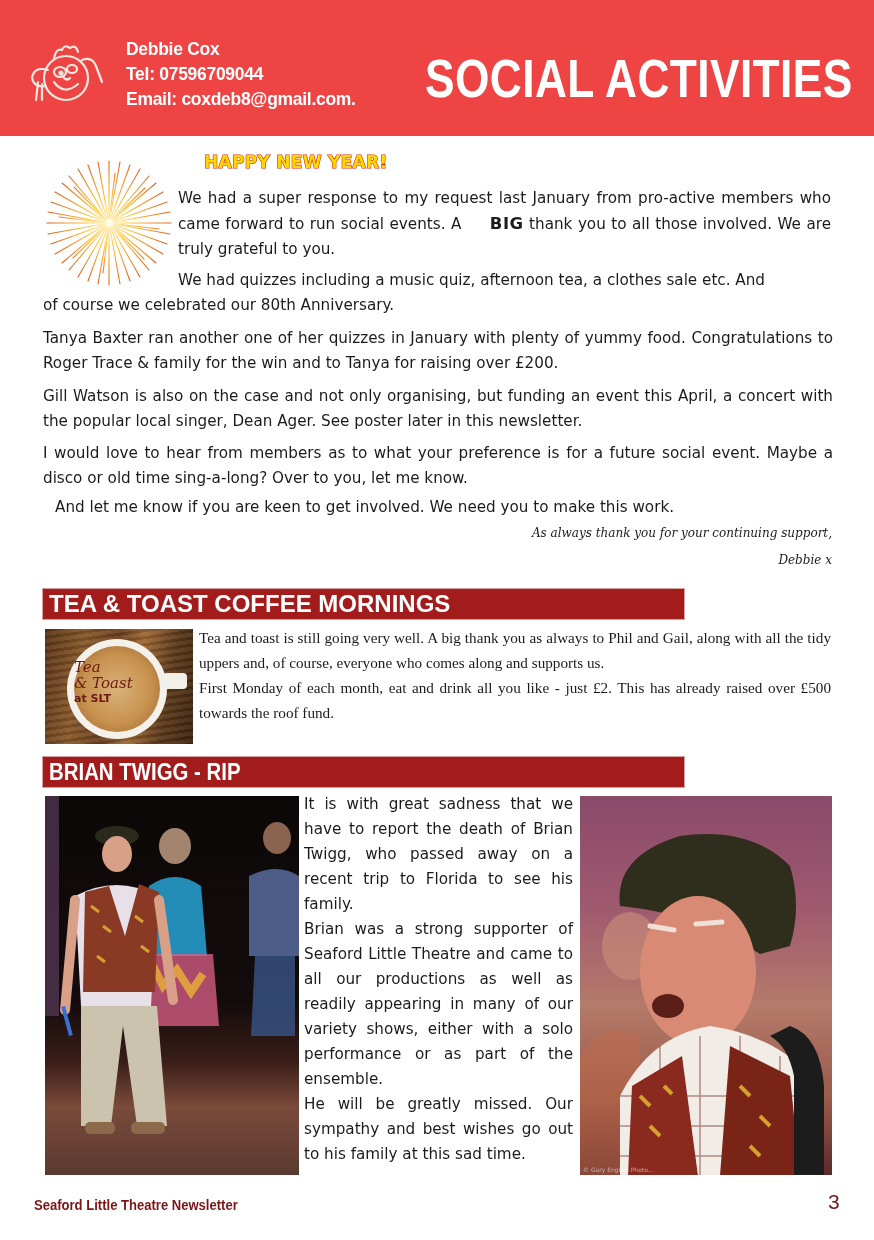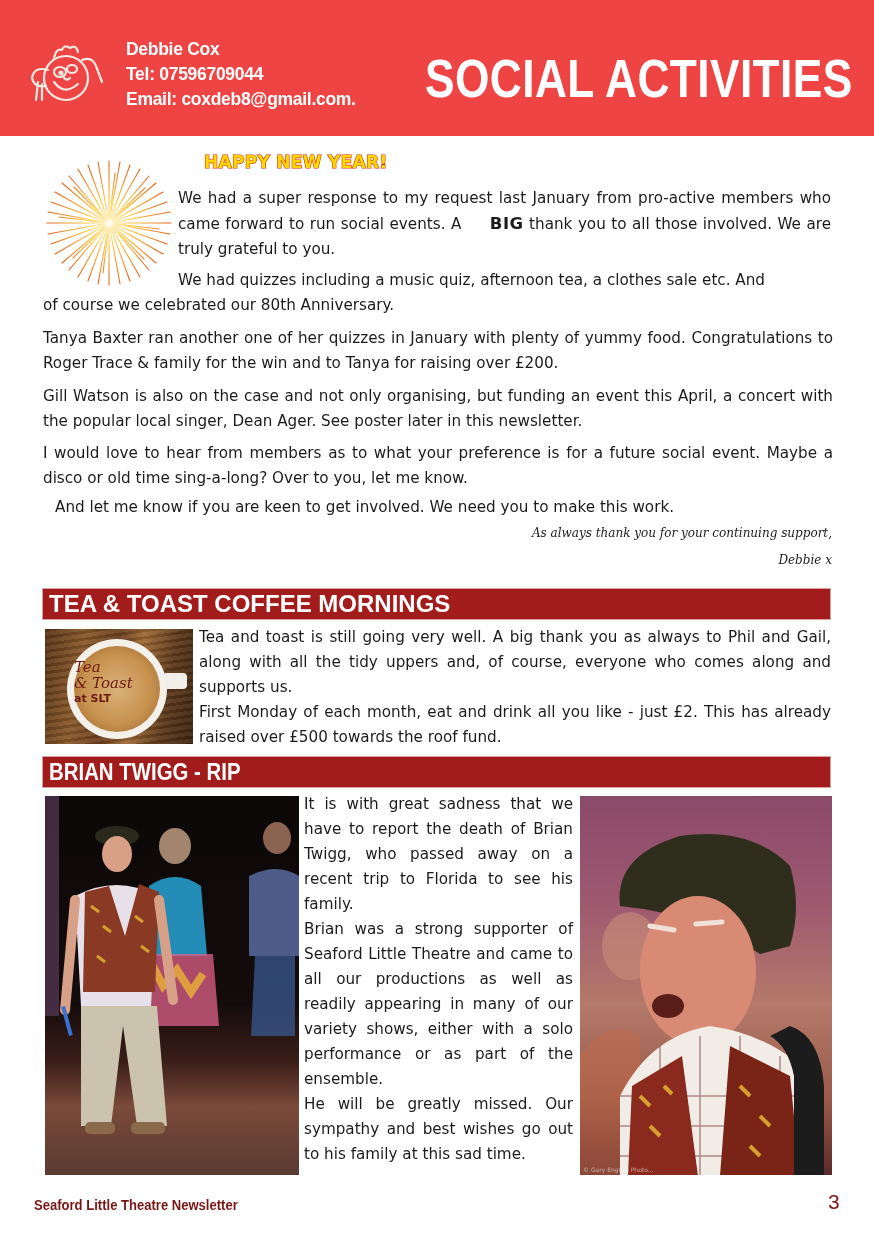--- a/index.html
+++ b/index.html
@@ -27,41 +27,41 @@
   .just { text-align: justify; }
   .p1 { position: absolute; left: 178px; top: 186px; width: 653px; text-align-last: left; }
   .p2-first { position: absolute; left: 178px; top: 268px; width: 653px; }
   .p2-second { position: absolute; left: 43px; top: 293px; width: 790px; }
   .intro-block { position: absolute; left: 43px; width: 790px; }
   .big { font-weight: 900; font-size: 16.5px; letter-spacing: 0.5px; margin-left: 23px; }
   .signoff { position: absolute; right: 42px; top: 520px; text-align: right;
              font-family: "DejaVu Serif", serif; font-style: italic; font-size: 12px; line-height: 27px; color: #1b1b1b; }
 
   
-  .section-bar { position: absolute; left: 42px; width: 789px; height: 32px; background: #a31c1c;
+  .section-bar { position: absolute; left: 42px; width: 643px; height: 32px; background: #a31c1c;
                  border: 1px solid #d9a0a0; box-sizing: border-box; padding-left: 24px; }
   .section-bar span { position: absolute; left: 6px; top: 1px; color: #fff; font-family: "Liberation Sans", sans-serif;
                       font-weight: bold; font-size: 24px; line-height: 28px; white-space: nowrap; }
   .bar-tea { top: 588px; }
   .bar-brian { top: 756px; }
   .bar-brian span { transform: scaleX(0.85); transform-origin: left top; }
 
   
   .tea-img { position: absolute; left: 45px; top: 629px; width: 148px; height: 115px; overflow: hidden;
              background: linear-gradient(100deg, #5a3518 0%, #8a5a2b 25%, #6b4020 45%, #a06a35 60%, #5d3a1c 80%, #3d2410 100%); }
   .tea-img .grain { position: absolute; inset: 0;
              background: repeating-linear-gradient(172deg, rgba(0,0,0,0.12) 0 3px, rgba(255,255,255,0.05) 3px 7px); }
   .cup-handle { position: absolute; left: 118px; top: 44px; width: 24px; height: 16px; background: #f2efe8; border-radius: 4px; }
   .cup { position: absolute; left: 22px; top: 10px; width: 100px; height: 100px; border-radius: 50%; background: #f4f1ea; }
   .crema { position: absolute; left: 29px; top: 17px; width: 86px; height: 86px; border-radius: 50%;
            background: radial-gradient(circle at 50% 50%, #d9b27a 0%, #c8924f 55%, #9a6430 100%); }
   .cup-text { position: absolute; left: 29px; top: 30px; width: 86px; text-align: left; color: #6b1a12;
               font-family: "DejaVu Serif", serif; font-style: italic; font-size: 15px; line-height: 16px; }
   .cup-text .slt { font-family: "DejaVu Sans", sans-serif; font-style: normal; font-weight: bold; font-size: 11px; }
-  .tea-text { position: absolute; left: 199px; top: 625px; width: 632px; }
+  .tea-text { position: absolute; left: 199px; top: 625px; width: 632px; font-family: Liberation Serif, serif; }
 
   
   .photo { position: absolute; overflow: hidden; }
   .photo-left { left: 45px; top: 796px; width: 254px; height: 379px;
                 background: linear-gradient(180deg, #0c0808 0%, #140c0c 55%, #3a1d18 70%, #7a4a3a 82%, #5a3a30 100%); }
   .photo-right { left: 580px; top: 796px; width: 252px; height: 379px;
                  background: linear-gradient(180deg, #8a4a6a 0%, #a05a70 30%, #b47a6a 55%, #9a5a4a 80%, #5a2a2a 100%); }
   .credit { position: absolute; left: 3px; bottom: 2px; font-size: 6px; color: rgba(255,255,255,0.55); font-family: "DejaVu Sans", sans-serif; white-space: nowrap; }
   .brian-text { position: absolute; left: 304px; top: 792px; width: 269px; }
 

